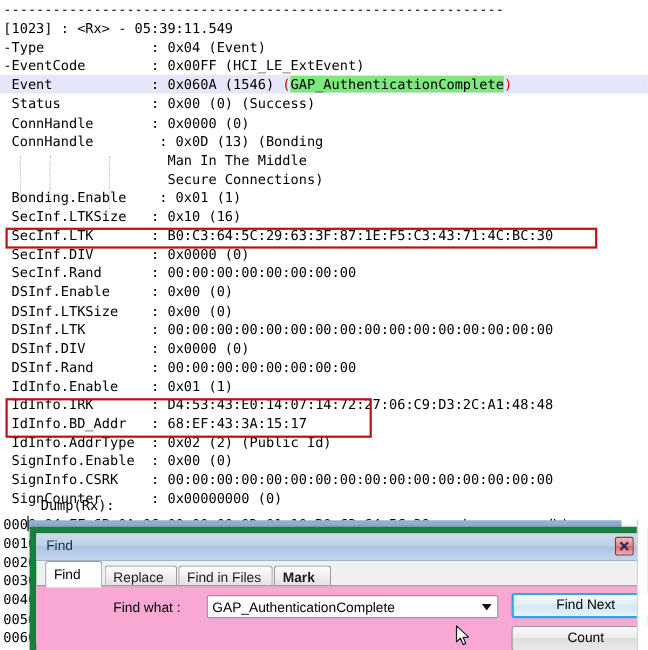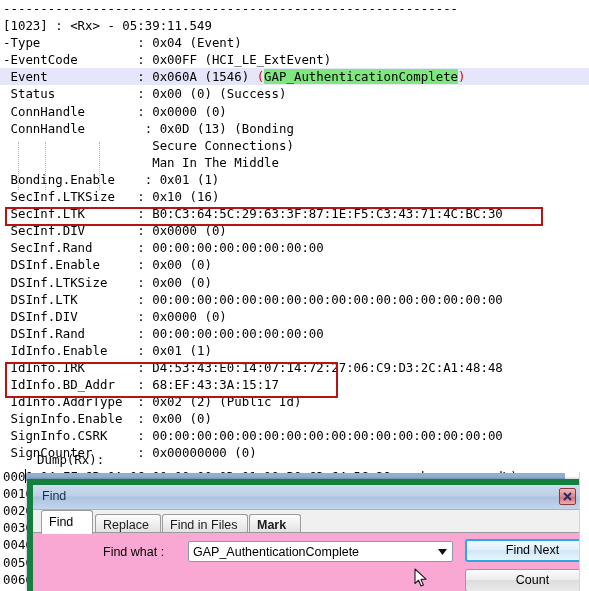--- a/index.html
+++ b/index.html
@@ -283,22 +283,22 @@
 
   <div id="log-lines">
       <div class="log-line sep">-------------------------------------------------------------</div>
       <div class="log-line">[1023] : &lt;Rx&gt; - 05:39:11.549</div>
       <div class="log-line"><span>-Type             : </span><span>0x04 (Event)</span></div>
       <div class="log-line"><span>-EventCode        : </span><span>0x00FF (HCI_LE_ExtEvent)</span></div>
       <div class="log-line hl"><span> Event            : </span><span>0x060A (1546) </span><span class="red-txt">(</span><span class="green-hl">GAP_AuthenticationComplete</span><span class="red-txt">)</span></div>
       <div class="log-line"><span> Status           : </span><span>0x00 (0) (Success)</span></div>
       <div class="log-line"><span> ConnHandle       : </span><span>0x0000 (0)</span></div>
       <div class="log-line"><span> ConnHandle        : </span><span>0x0D (13) (Bonding</span></div>
+      <div class="log-line"><span>                    </span><span>Man In The Middle</span></div>
       <div class="log-line"><span>                    </span><span>Secure Connections)</span></div>
-      <div class="log-line"><span>                    </span><span>Man In The Middle</span></div>
       <div class="log-line"><span> Bonding.Enable    : </span><span>0x01 (1)</span></div>
       <div class="log-line"><span> SecInf.LTKSize   : </span><span>0x10 (16)</span></div>
       <div class="log-line"><span> SecInf.LTK       : </span><span>B0:C3:64:5C:29:63:3F:87:1E:F5:C3:43:71:4C:BC:30</span></div>
       <div class="log-line"><span> SecInf.DIV       : </span><span>0x0000 (0)</span></div>
       <div class="log-line"><span> SecInf.Rand      : </span><span>00:00:00:00:00:00:00:00</span></div>
       <div class="log-line"><span> DSInf.Enable     : </span><span>0x00 (0)</span></div>
       <div class="log-line"><span> DSInf.LTKSize    : </span><span>0x00 (0)</span></div>
       <div class="log-line"><span> DSInf.LTK        : </span><span>00:00:00:00:00:00:00:00:00:00:00:00:00:00:00:00</span></div>
       <div class="log-line"><span> DSInf.DIV        : </span><span>0x0000 (0)</span></div>
       <div class="log-line"><span> DSInf.Rand       : </span><span>00:00:00:00:00:00:00:00</span></div>

